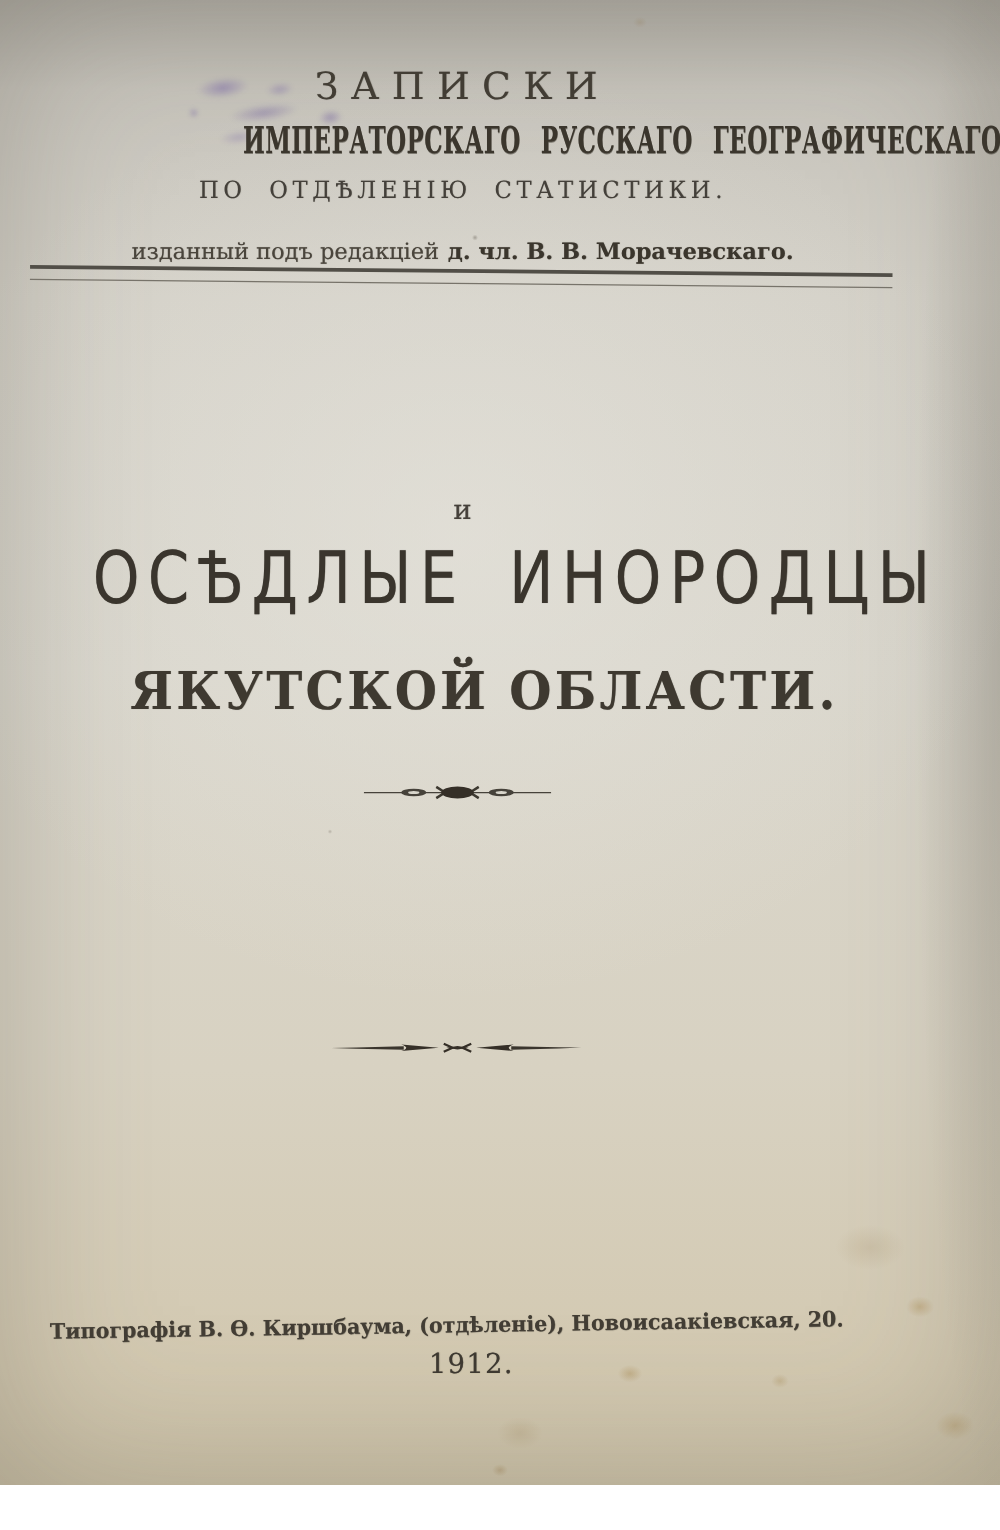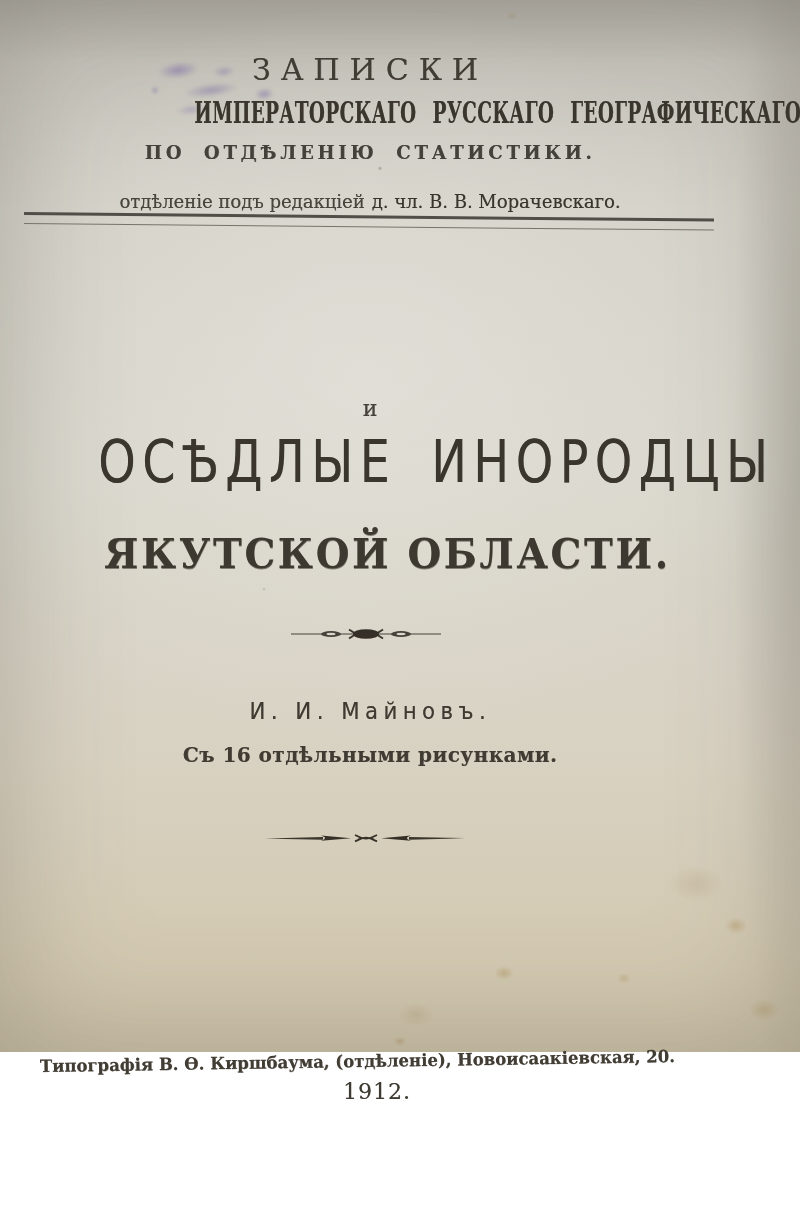--- a/index.html
+++ b/index.html
@@ -1,18 +1,18 @@
 <!DOCTYPE html>
 <html><head>
 <meta charset="utf-8">
 <style>
   html,body{margin:0;padding:0;}
   body{width:800px;height:1224px;overflow:hidden;font-family:"DejaVu Serif","Liberation Serif",serif;}
   #page{
-    position:relative;width:800px;height:1052px;
+    position:relative;width:800px;height:1188px;
     background-color:#d6d3c9;
     background-image:
       
       radial-gradient(14px 10px at 63% 92.5%, rgba(150,110,40,.28), transparent 70%),
       radial-gradient(10px 8px at 78% 93%, rgba(150,110,40,.22), transparent 70%),
       radial-gradient(16px 12px at 92% 88%, rgba(160,120,50,.30), transparent 70%),
       radial-gradient(22px 16px at 95.5% 96%, rgba(160,120,50,.25), transparent 70%),
       radial-gradient(9px 7px at 50% 99%, rgba(140,100,40,.25), transparent 70%),
       radial-gradient(40px 26px at 87% 84%, rgba(130,95,40,.12), transparent 70%),
       radial-gradient(26px 18px at 52% 96.5%, rgba(140,105,50,.14), transparent 70%),
@@ -27,32 +27,32 @@
       linear-gradient(180deg,#b0ada5 0%,#c7c4bc 6%,#d4d1c8 20%,#d9d6cc 45%,#d8d2c2 72%,#d3c9b1 92%,#cec4aa 100%);
     box-shadow: inset 0 0 130px rgba(92,86,74,.33);
   }
   .line{position:absolute;left:0;width:740px;text-align:center;white-space:nowrap;color:#3d3830;}
   .line > span{display:inline-block;}
   .ink{text-shadow:0.3px 0.3px 0.6px rgba(61,56,48,.55);}
 
   .series{top:52px;font-size:30px;letter-spacing:10px;color:#423d34;}
   .society{top:96px;font-size:28px;font-weight:bold;letter-spacing:.5px;word-spacing:14px;color:#3b362d;}
   .society > span{transform:scale(.66,1.06);}
-  .department{top:141px;font-size:19px;font-weight:bold;letter-spacing:4px;word-spacing:9px;color:#44403a;text-align:center;}
+  .department{top:141px;font-size:19px;font-weight:normal;letter-spacing:4px;word-spacing:9px;color:#44403a;text-align:center;}
   .department > span{transform:scale(.95,1);}
   .volume{top:164px;font-size:23px;font-weight:bold;letter-spacing:2px;color:#3b362d;}
   .editor{top:191px;font-size:18px;color:#4a453c;}
-  .editor .ed-name{font-weight:normal;margin-left:7px;color:#3b362d;}
+  .editor .ed-name{font-weight:bold;margin-left:7px;color:#3b362d;}
   .rule{position:absolute;left:24px;top:212px;width:690px;height:8px;
         border-top:3px solid #514e47;border-bottom:1px solid #77736a;
         transform:rotate(.55deg);transform-origin:left center;}
   .title1{top:314px;font-size:52px;letter-spacing:3px;color:#3f3a32;}
   .title1 > span{transform:scale(.70,1.04);}
   .conj{top:396px;font-size:22px;color:#45403a;}
-  .title2{top:428px;font-family:"DejaVu Sans","Liberation Sans",sans-serif;font-size:58px;letter-spacing:8px;word-spacing:16px;color:#3a352d;padding-left:24px;}
+  .title2{top:428px;font-family:"DejaVu Sans","Liberation Sans",sans-serif;font-size:58px;letter-spacing:8px;word-spacing:16px;color:#3a352d;}
   .title2 > span{transform:scale(.82,1);}
   .title3{top:528px;font-size:44px;font-weight:bold;letter-spacing:3px;color:#3e3930;text-align:center;}
   .title3 > span{transform:scale(.88,.95) translateX(20px);}
   .orn1{position:absolute;left:291px;top:626px;width:150px;height:16px;}
   .author{top:698px;font-family:"DejaVu Sans","Liberation Sans",sans-serif;font-size:23px;letter-spacing:6px;color:#3e3931;}
   .author > span{transform:scale(.92,1);}
   .illus{top:742px;font-size:21px;font-weight:bold;letter-spacing:.5px;color:#413c33;}
   .illus > span{transform:scale(.95,1);}
   .orn2{position:absolute;left:265px;top:831px;width:200px;height:14px;}
   .city{top:1016px;font-size:26px;letter-spacing:2px;color:#3b362e;}
@@ -86,21 +86,21 @@
   <div class="line society ink">
     <span>ИМПЕРАТОРСКАГО РУССКАГО ГЕОГРАФИЧЕСКАГО ОБЩЕСТВА</span>
   </div>
 
   <div class="line department ink">
     <span>ПО ОТДѢЛЕНІЮ СТАТИСТИКИ.</span>
   </div>
 
 
   <div class="line editor ink">
-    <span class="ed-prefix">отдѣленіе подъ редакціей</span><span class="ed-name">д. чл. В. В. Морачевскаго.</span>
+    <span class="ed-prefix">изданный подъ редакціей</span><span class="ed-name">д. чл. В. В. Морачевскаго.</span>
   </div>
 
   <div class="rule"></div>
 
 
   <div class="line conj ink">
     <span>и</span>
   </div>
 
   <div class="line title2 ink">
@@ -115,27 +115,21 @@
     <line x1="0" y1="8" x2="150" y2="8" stroke="#46423a" stroke-width="1"></line>
     <ellipse cx="40" cy="8" rx="10" ry="3" fill="#46423a"></ellipse>
     <ellipse cx="40" cy="8" rx="4.5" ry="1.2" fill="#d8d5cb"></ellipse>
     <ellipse cx="110" cy="8" rx="10" ry="3" fill="#46423a"></ellipse>
     <ellipse cx="110" cy="8" rx="4.5" ry="1.2" fill="#d8d5cb"></ellipse>
     <path d="M58 3.5 L65 8 L58 12.5" fill="none" stroke="#3d3930" stroke-width="2"></path>
     <path d="M92 3.5 L85 8 L92 12.5" fill="none" stroke="#3d3930" stroke-width="2"></path>
     <ellipse cx="75" cy="8" rx="13" ry="4.8" fill="#352f27"></ellipse>
   </svg>
 
-  <div class="line author ink">
-    <span>И. И. Майновъ.</span>
-  </div>
 
-  <div class="line illus ink">
-    <span>Съ 16 отдѣльными рисунками.</span>
-  </div>
 
   <svg class="orn2" viewBox="0 0 200 14">
     <polygon points="0,7.4 20,6.9 58,5.9 58,8.7 20,7.9" fill="#3a352d"></polygon>
     <path d="M56 4.6 L86 7.2 L56 9.8 Q64 7.2 56 4.6 Z" fill="#352f27"></path>
     <path d="M90 4 L97 7.2 L90 10.4" fill="none" stroke="#352f27" stroke-width="1.8"></path>
     <polygon points="92,7.2 101,5.8 110,7.2 101,8.6" fill="#352f27"></polygon>
     <path d="M112 4 L105 7.2 L112 10.4" fill="none" stroke="#352f27" stroke-width="1.8"></path>
     <path d="M146 4.6 L116 7.2 L146 9.8 Q138 7.2 146 4.6 Z" fill="#352f27"></path>
     <polygon points="200,7 182,6.7 144,5.9 144,8.7 182,7.7" fill="#3a352d"></polygon>
   </svg>

